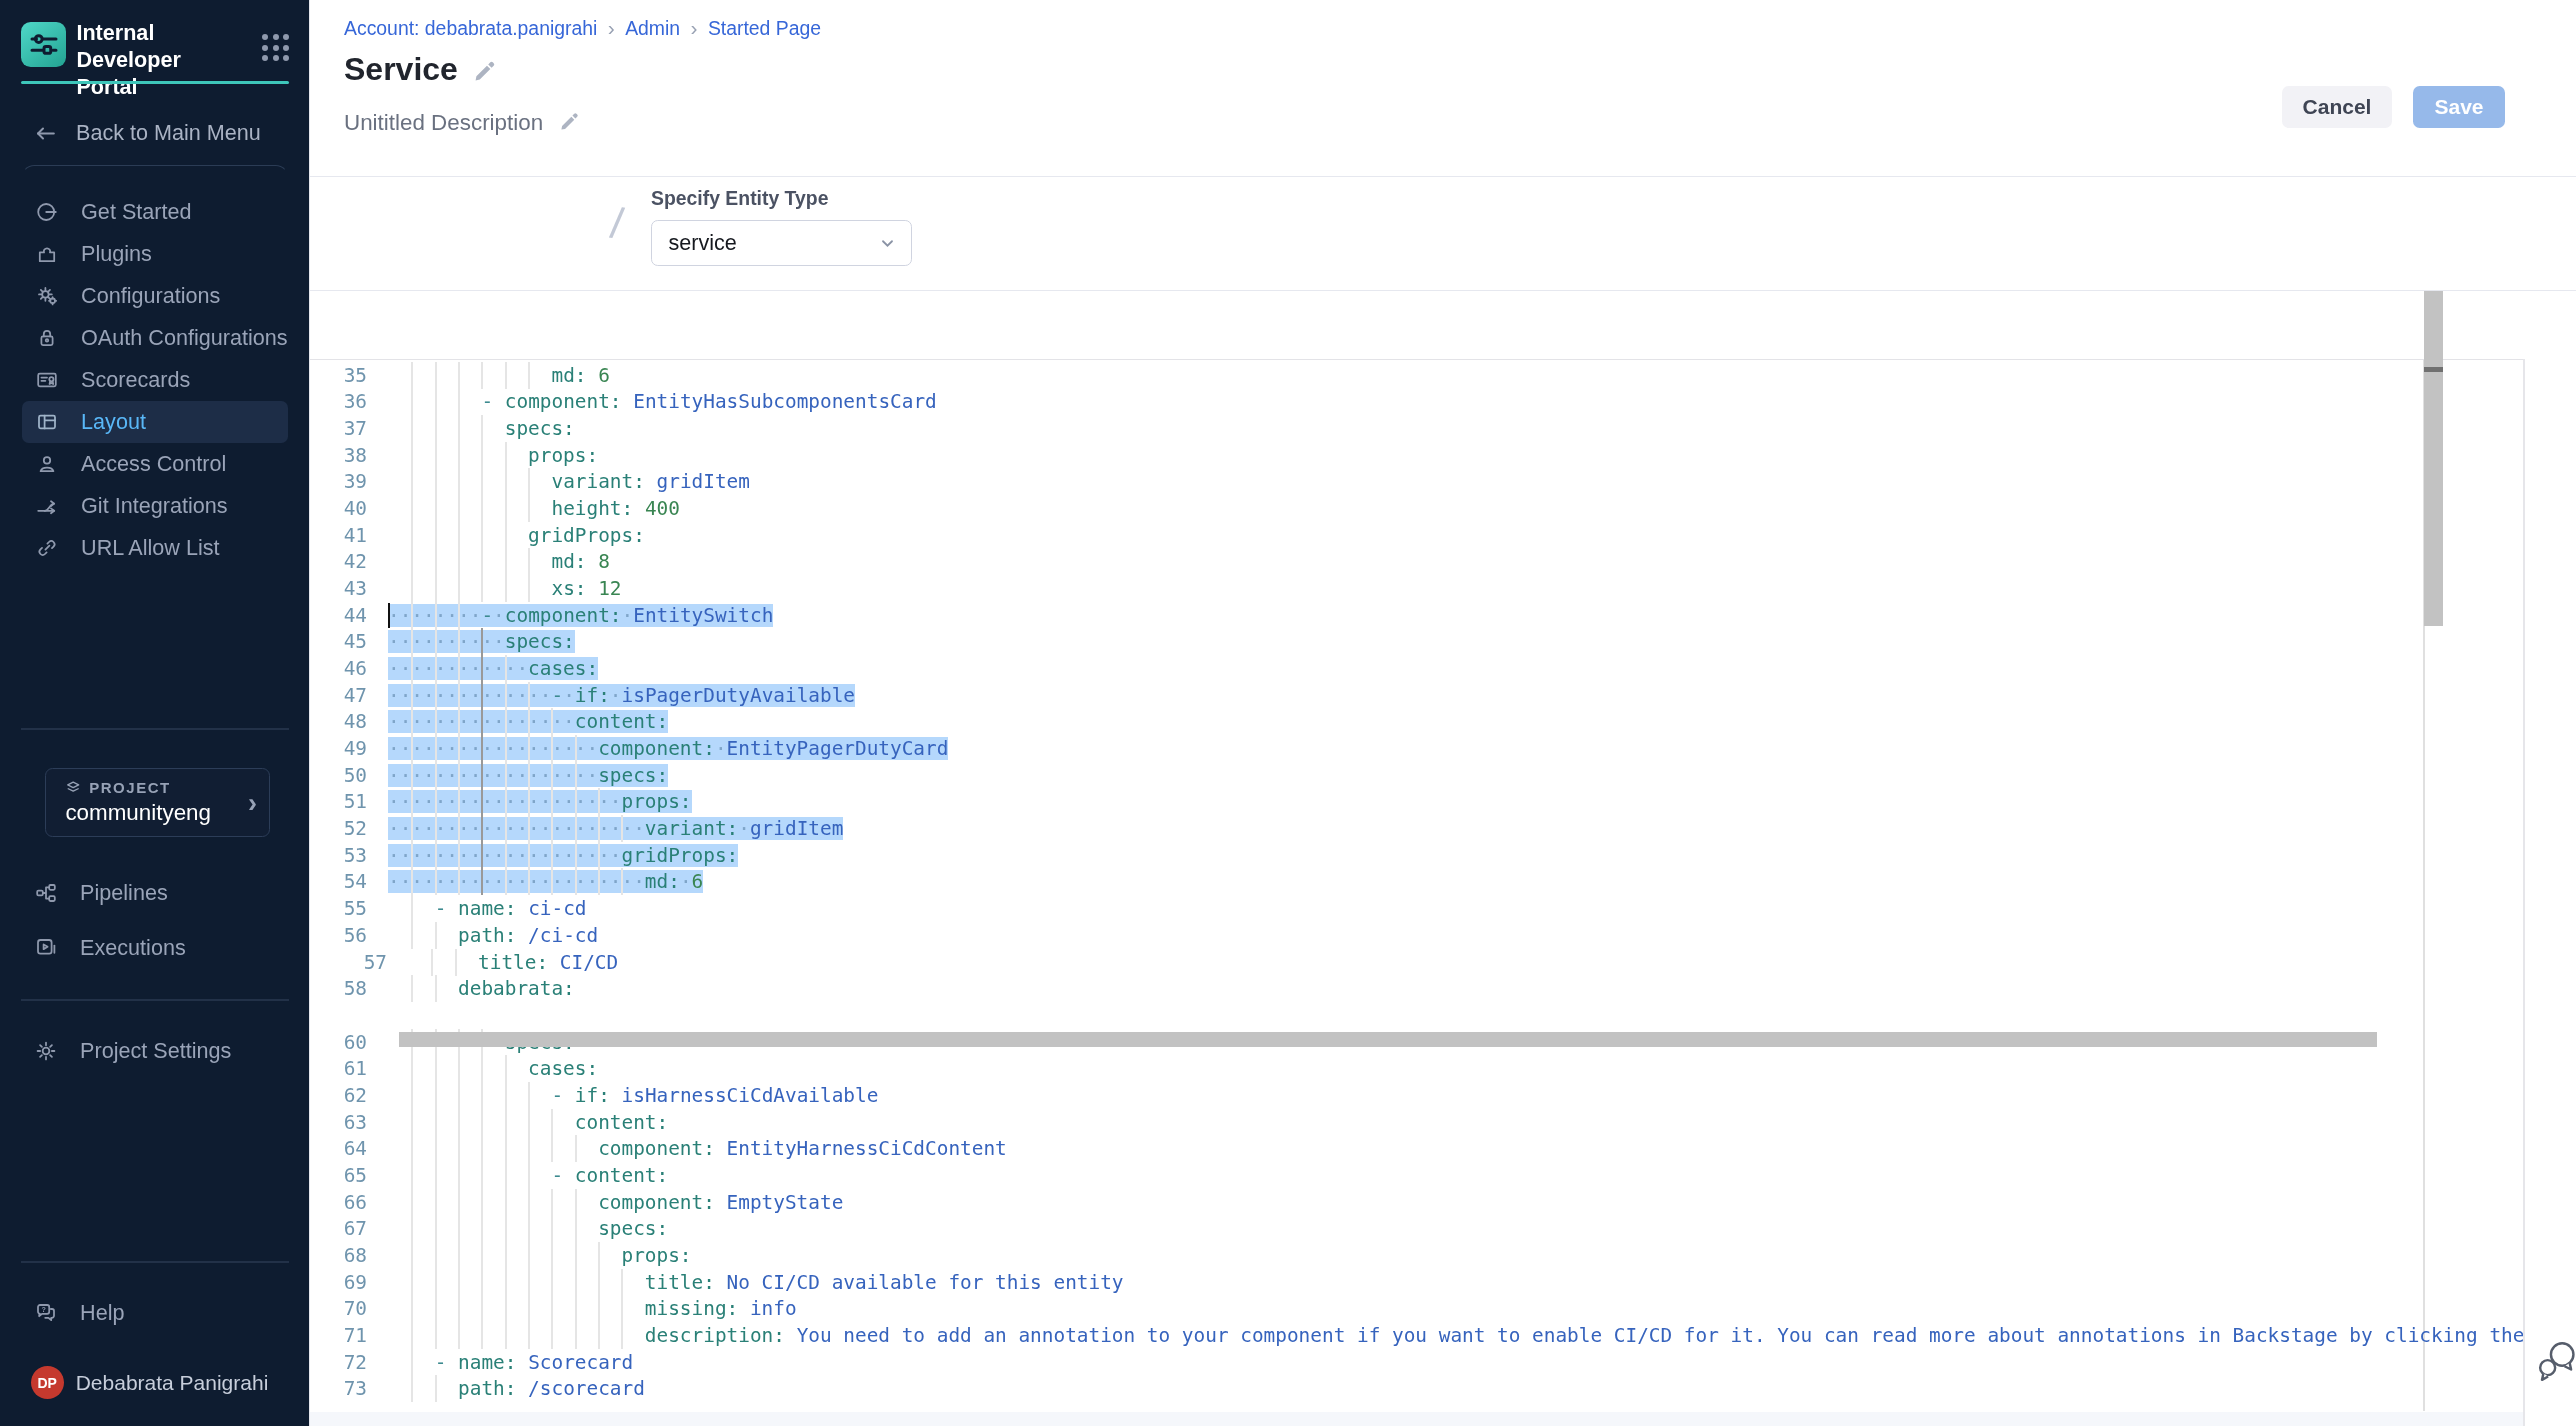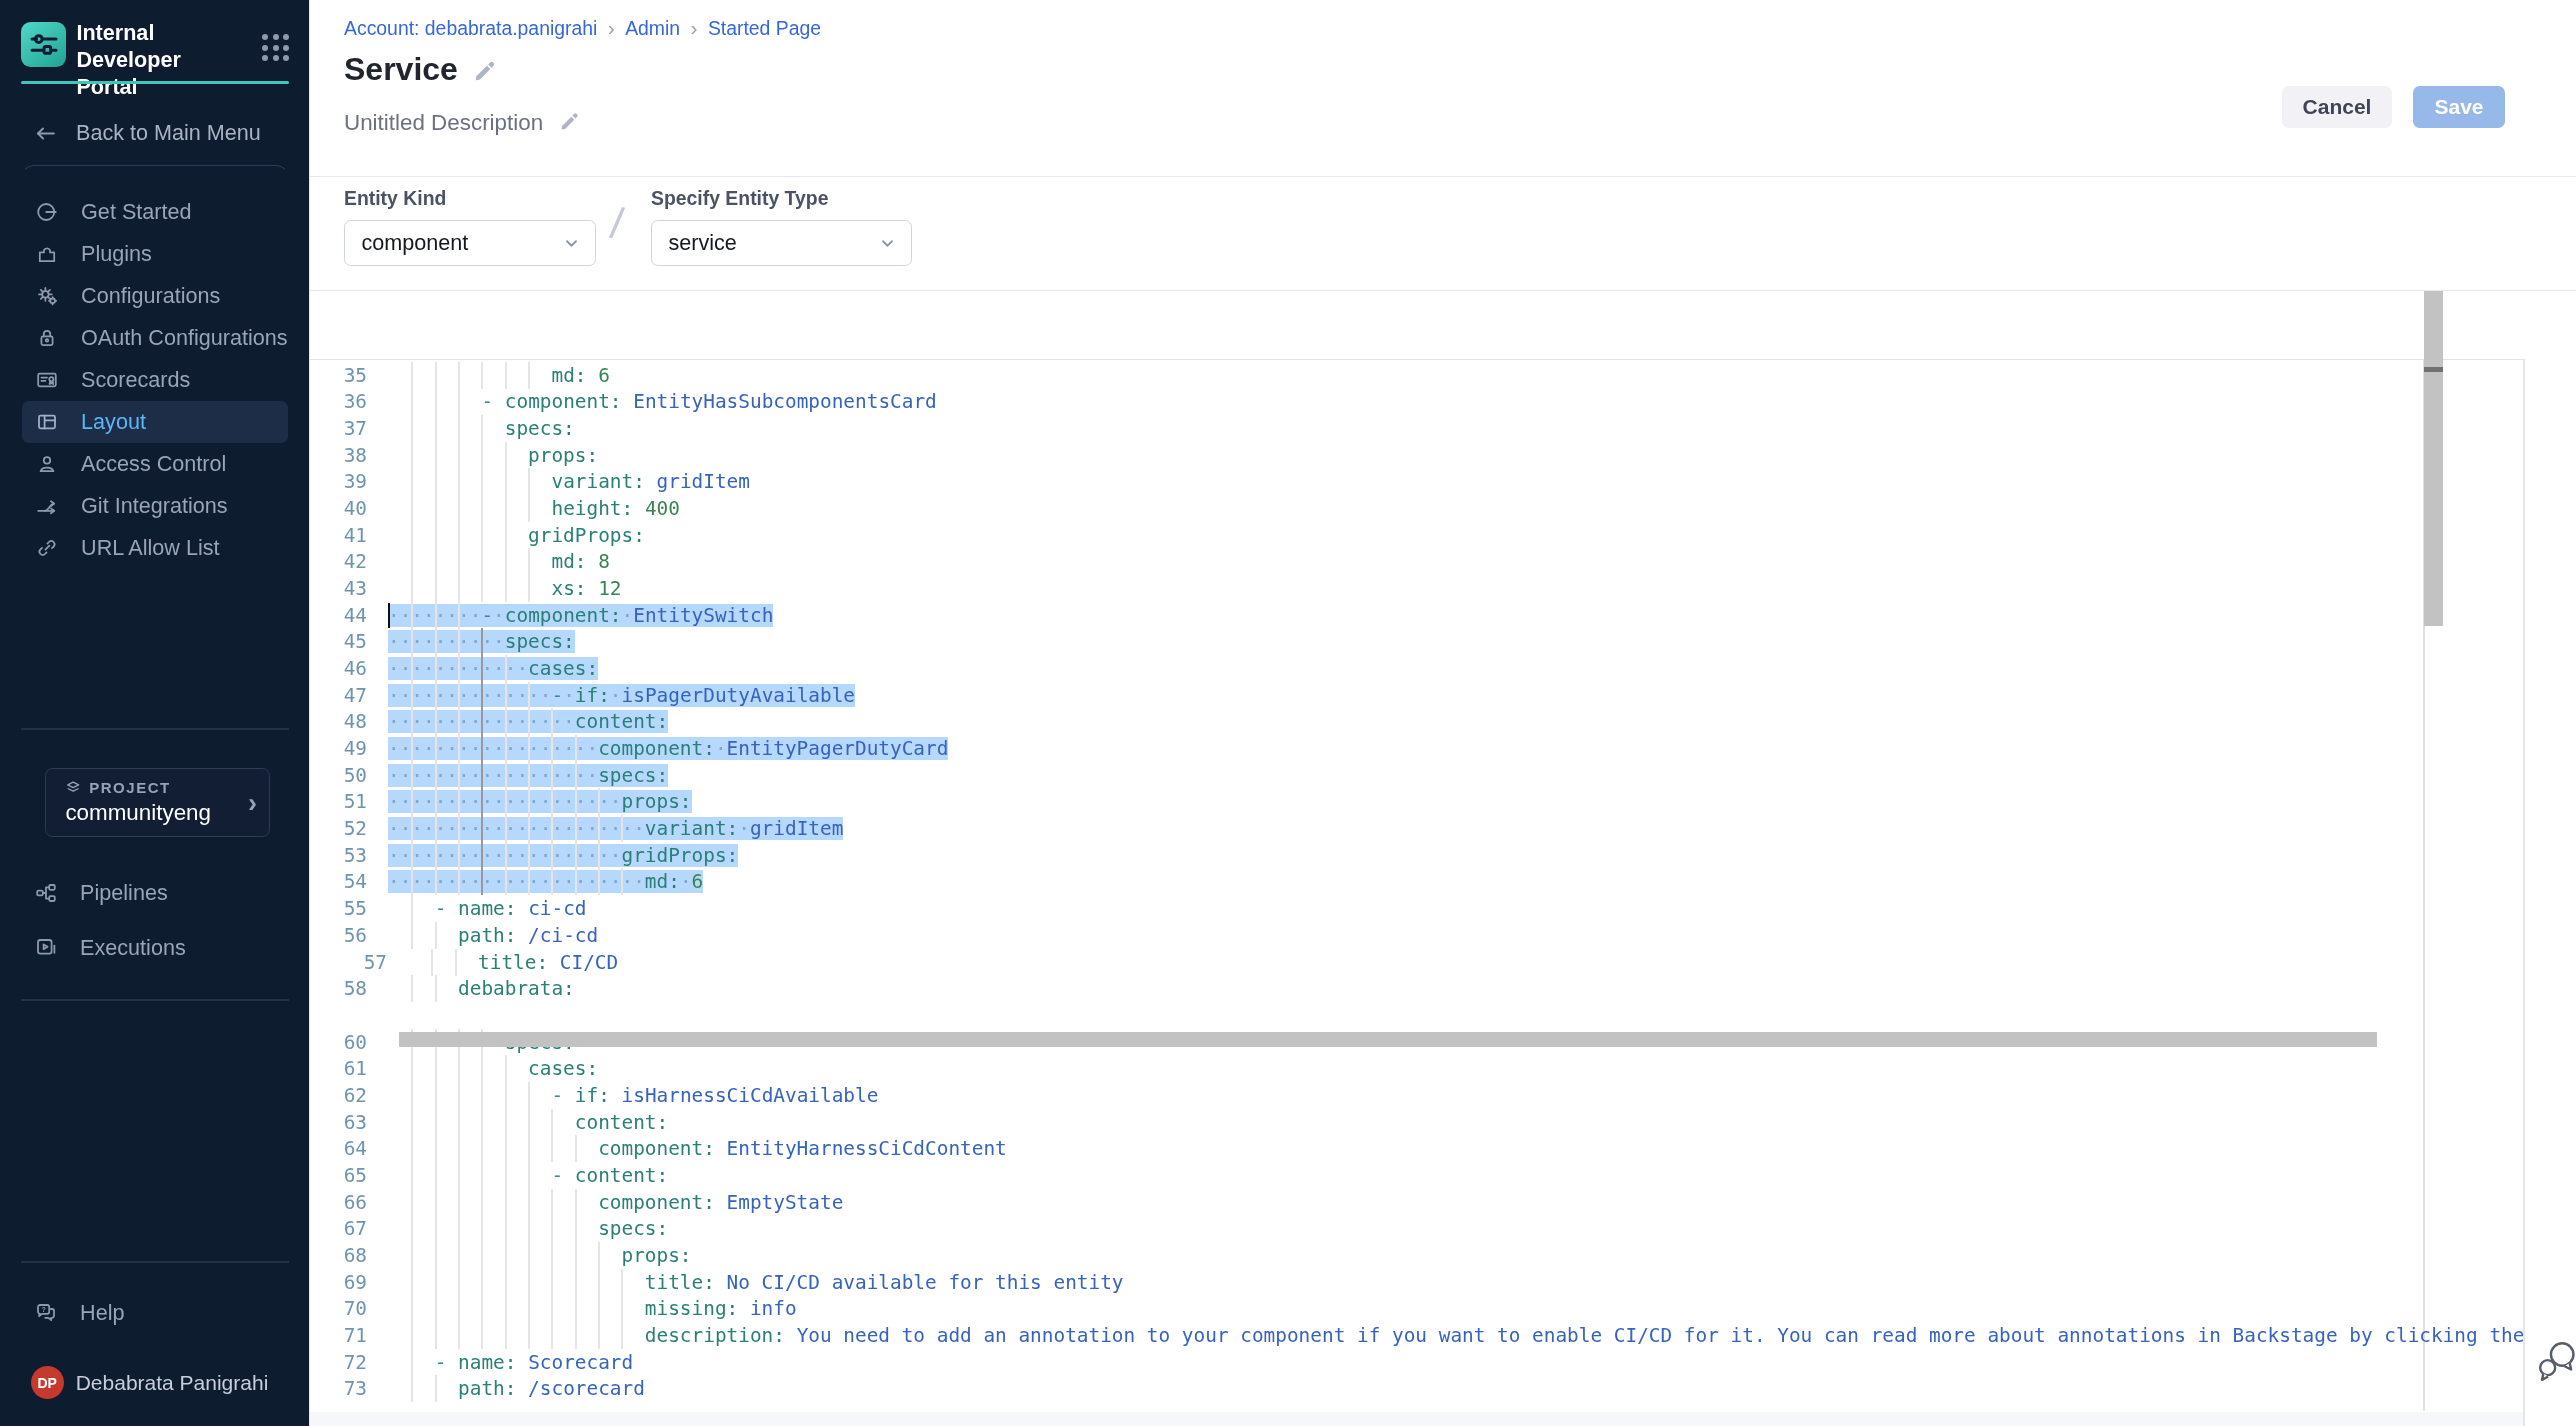--- a/index.html
+++ b/index.html
@@ -253,20 +253,31 @@
           <svg width="24" height="24" viewBox="0 0 30 30" fill="none" stroke="#8f99ad" stroke-width="2.2" stroke-linecap="round" stroke-linejoin="round">
             <rect x="5" y="5" width="17" height="17" rx="3"></rect>
             <path d="M12 10.5l5 3-5 3z"></path>
             <path d="M25.5 12v9"></path>
           </svg>
         </span>
         <span>Executions</span>
       </div>
     </div>
   <div class="sb-div" style="top:999px"></div>
+  <div class="set-nav" id="set-nav">
+      <div class="sb-item" style="height: 55px;">
+        <span class="ic">
+          <svg width="24" height="24" viewBox="0 0 30 30" fill="none" stroke="#8f99ad" stroke-width="2.2" stroke-linecap="round" stroke-linejoin="round">
+            <circle cx="15" cy="15" r="4.2"></circle>
+            <path d="M15 4.5v3.2M15 22.3v3.2M4.5 15h3.2M22.3 15h3.2M7.6 7.6l2.3 2.3M20.1 20.1l2.3 2.3M22.4 7.6l-2.3 2.3M9.9 20.1l-2.3 2.3"></path>
+          </svg>
+        </span>
+        <span>Project Settings</span>
+      </div>
+    </div>
   <div class="sb-div" style="top:1261px"></div>
 
   <div class="sb-bottom">
     <div id="help-nav">
         <div class="sb-item" style="height: 55px;">
           <span class="ic">
             <svg width="24" height="24" viewBox="0 0 30 30" fill="none" stroke="#8f99ad" stroke-width="2.2" stroke-linecap="round" stroke-linejoin="round" style="font-size:29px">
               <path d="M5 7.5A2.5 2.5 0 0 1 7.5 5h9A2.5 2.5 0 0 1 19 7.5v6a2.5 2.5 0 0 1-2.5 2.5H10l-3.5 3v-3H7.5A2.5 2.5 0 0 1 5 13.5z"></path>
               <path d="M21 10h1.5A2.5 2.5 0 0 1 25 12.5v6a2.5 2.5 0 0 1-2.5 2.5h-1v3l-3.5-3H14"></path>
               <text x="12" y="13.4" text-anchor="middle" font-size="9" font-weight="bold" fill="#8f99ad" stroke="none" font-family="Liberation Sans,sans-serif">?</text>
@@ -307,31 +318,20 @@
           </svg>
       </span>
     </div>
     <div class="btns">
       <button class="btn btn-cancel">Cancel</button>
       <button class="btn btn-save">Save</button>
     </div>
   </div>
 
   <div class="entity-bar">
-    <div class="fld" style="left:34px;width:252px;">
-      <div class="fld-label">Entity Kind</div>
-      <div class="select">
-        <span class="select-val">component</span>
-        <span>
-          <svg width="21" height="21" viewBox="0 0 28 28" fill="none" stroke="#8a93a5" stroke-width="2.4" stroke-linecap="round">
-              <path d="M8 11l6 6 6-6"></path>
-            </svg>
-        </span>
-      </div>
-    </div>
     <div class="slash">/</div>
     <div class="fld" style="left:341px;width:261px;">
       <div class="fld-label">Specify Entity Type</div>
       <div class="select">
         <span class="select-val">service</span>
         <span>
           <svg width="21" height="21" viewBox="0 0 28 28" fill="none" stroke="#8a93a5" stroke-width="2.4" stroke-linecap="round">
               <path d="M8 11l6 6 6-6"></path>
             </svg>
         </span>

